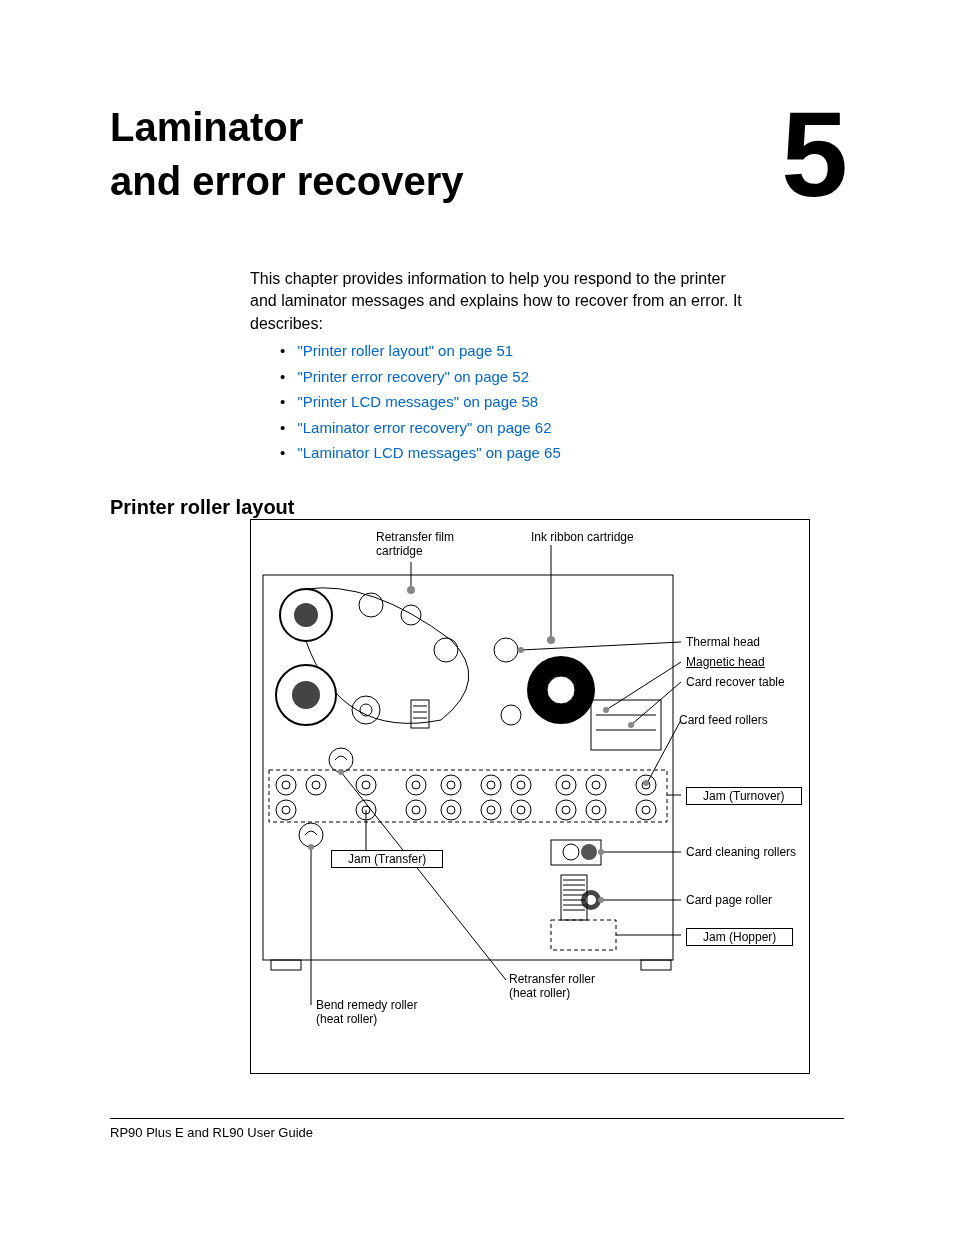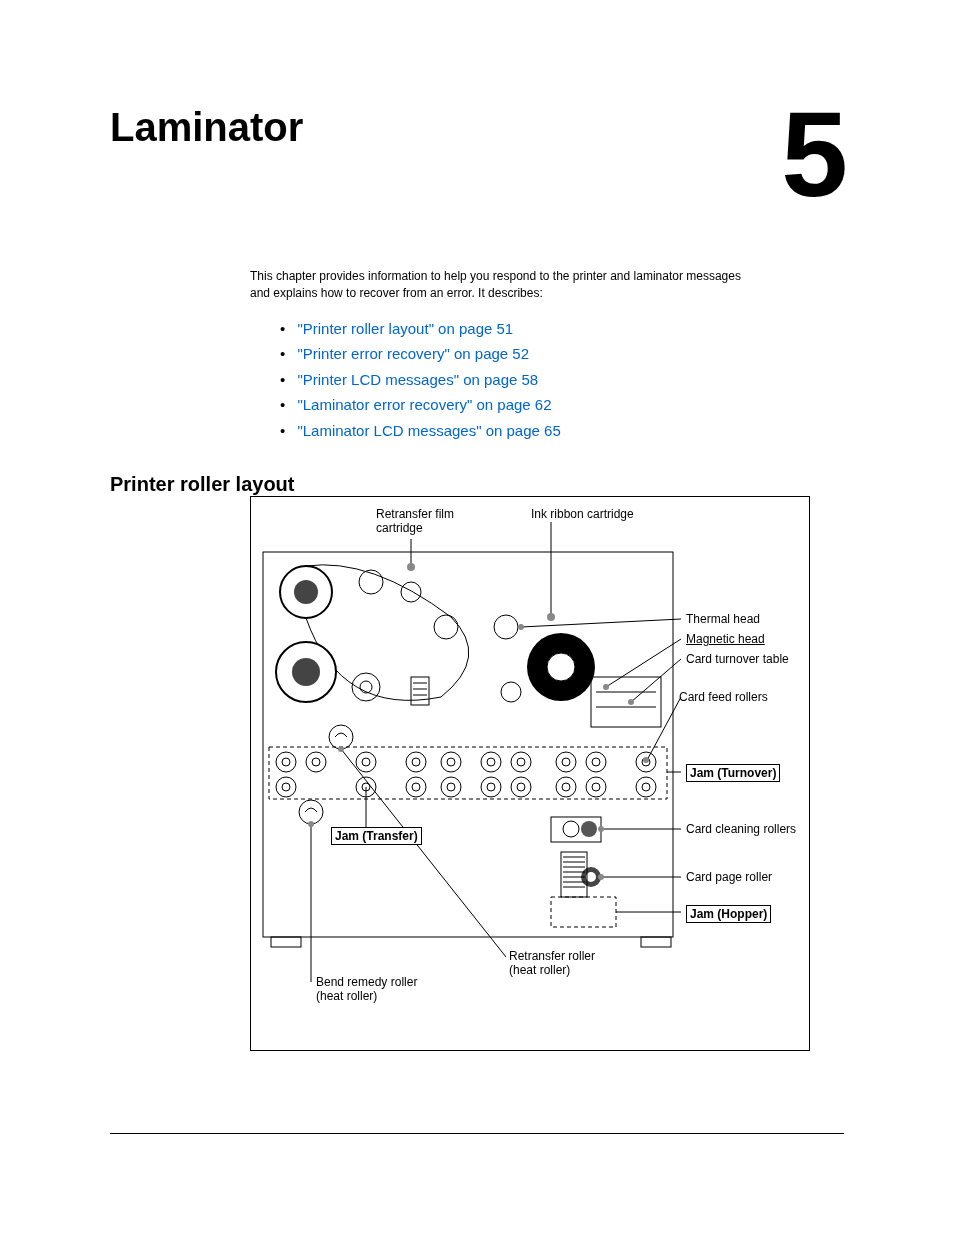--- a/index.html
+++ b/index.html
@@ -24,23 +24,23 @@
     line-height: 1.35;
   }
   .chapter-number {
     font-size: 120px;
     font-weight: 900;
     line-height: 0.9;
     letter-spacing: -4px;
   }
   .intro {
     margin-left: 140px;
-    font-size: 12px;
+    font-size: 16px;
     line-height: 1.4;
-    margin-bottom: 14px;
+    margin-bottom: 3px;
     max-width: 500px;
   }
   .toc {
     margin-left: 170px;
     font-size: 15px;
     line-height: 1.7;
     list-style: none;
     margin-bottom: 30px;
   }
   .toc li::before {
@@ -62,21 +62,21 @@
   .diagram {
     border: 1px solid #000;
     width: 560px;
     height: 555px;
     position: relative;
     font-size: 12px;
     line-height: 1.2;
     overflow: hidden;
   }
   .dlabel { position: absolute; white-space: nowrap; }
-  .boxed  { border: 1px solid #000; padding: 1px 3px; background: #fff; font-weight: bold; }
+  .boxed  { border: 1px solid #000; padding: 1px 16px; background: #fff; }
   .svglayer { position: absolute; left: 0; top: 0; }
 
   .footer {
     position: absolute;
     left: 110px;
     right: 110px;
     bottom: 95px;
   }
   .footer-line {
     border-top: 1px solid #000;
@@ -85,20 +85,21 @@
   .footer-text {
     font-size: 13px;
   }
 </style>
 </head>
 <body>
 
 <div class="chapter-header">
   <div class="chapter-title">
     <span>Laminator</span><br>
+    <span>and error recovery</span>
   </div>
   <div class="chapter-number">5</div>
 </div>
 
 <p class="intro">This chapter provides information to help you respond to the printer and laminator messages and explains how to recover from an error. It describes:</p>
 
 <ul class="toc">
   <li><a>"Printer roller layout" on page 51</a></li>
   <li><a>"Printer error recovery" on page 52</a></li>
   <li><a>"Printer LCD messages" on page 58</a></li>
@@ -244,32 +245,33 @@
       <line x1="90" y1="252" x2="255" y2="460" stroke="#000"></line>
       <circle cx="90" cy="252" r="3" fill="#888"></circle>
       <line x1="60" y1="327" x2="60" y2="485" stroke="#000"></line>
       <circle cx="60" cy="327" r="3" fill="#888"></circle>
 
       <line x1="115" y1="290" x2="115" y2="335" stroke="#000"></line>
     </svg>
 
     <div class="dlabel" style="left:435px; top:115px;">Thermal head</div>
     <div class="dlabel" style="left:435px; top:135px;text-decoration:underline;">Magnetic head</div>
-    <div class="dlabel" style="left:435px; top:155px;">Card turnover table</div>
+    <div class="dlabel" style="left:435px; top:155px;">Card recover table</div>
     <div class="dlabel" style="left:428px; top:193px;text-align:right;">Card feed rollers</div>
     <div class="dlabel boxed" style="left:435px; top:267px;">Jam (Turnover)</div>
     <div class="dlabel" style="left:435px; top:325px;">Card cleaning rollers</div>
     <div class="dlabel" style="left:435px; top:373px;">Card page roller</div>
     <div class="dlabel boxed" style="left:435px; top:408px;">Jam (Hopper)</div>
 
     <div class="dlabel boxed" style="left:80px; top:330px;">Jam (Transfer)</div>
 
     <div class="dlabel" style="left:258px; top:452px; white-space:pre;">Retransfer roller
 (heat roller)</div>
     <div class="dlabel" style="left:65px; top:478px; white-space:pre;">Bend remedy roller
 (heat roller)</div>
 
   </div>
 </div>
 
 <div class="footer">
   <div class="footer-line"></div>
+  <div class="footer-text">RP90 Plus E and RL90 User Guide</div>
 </div>
 
 </body></html>

